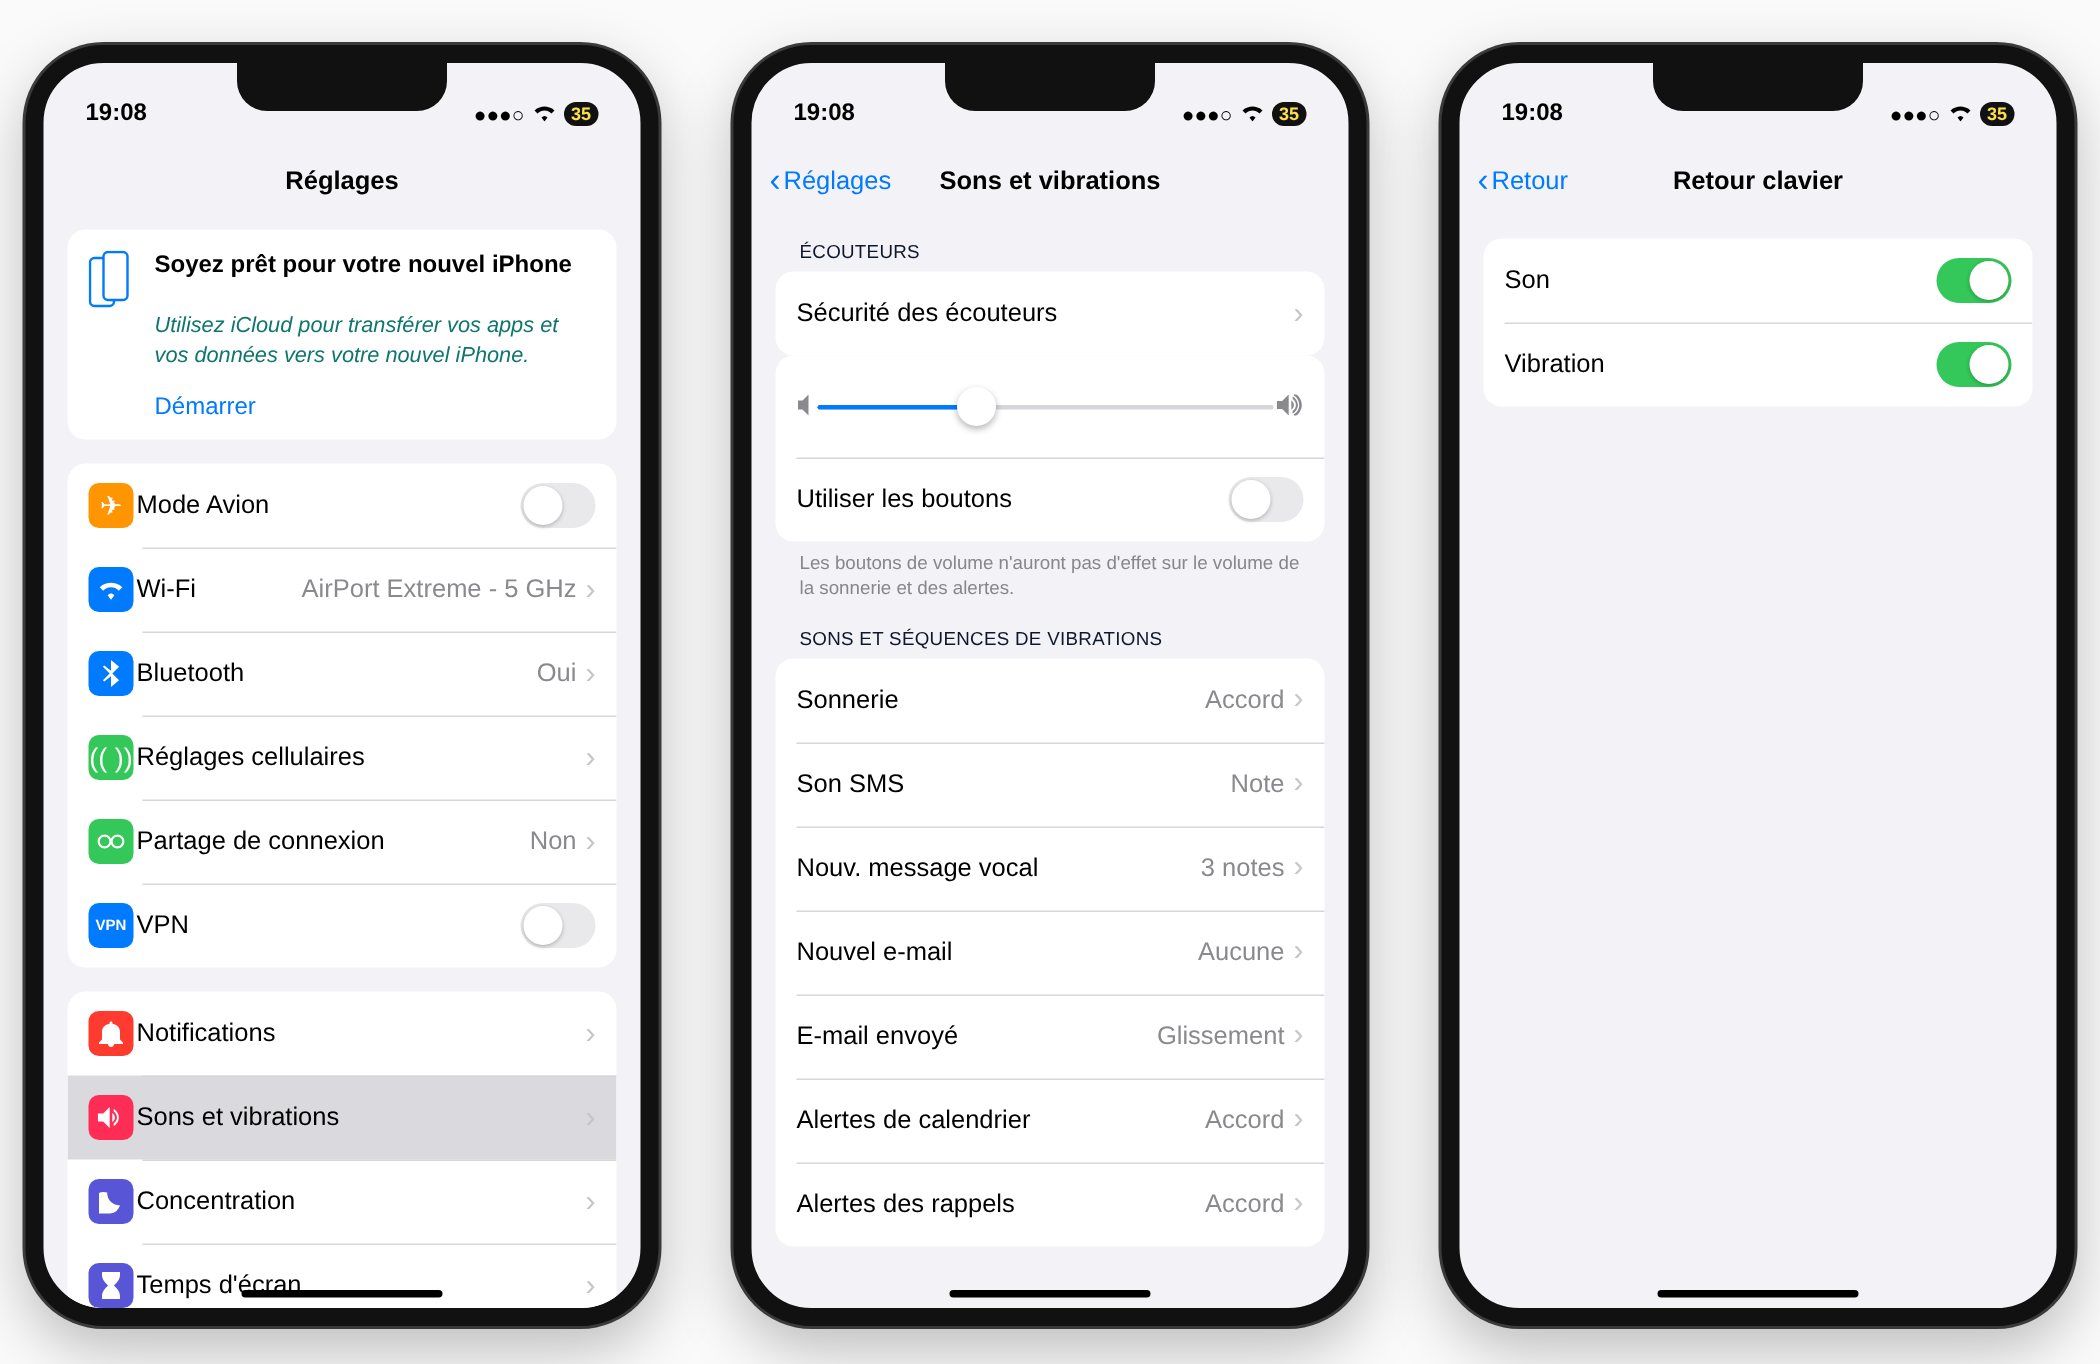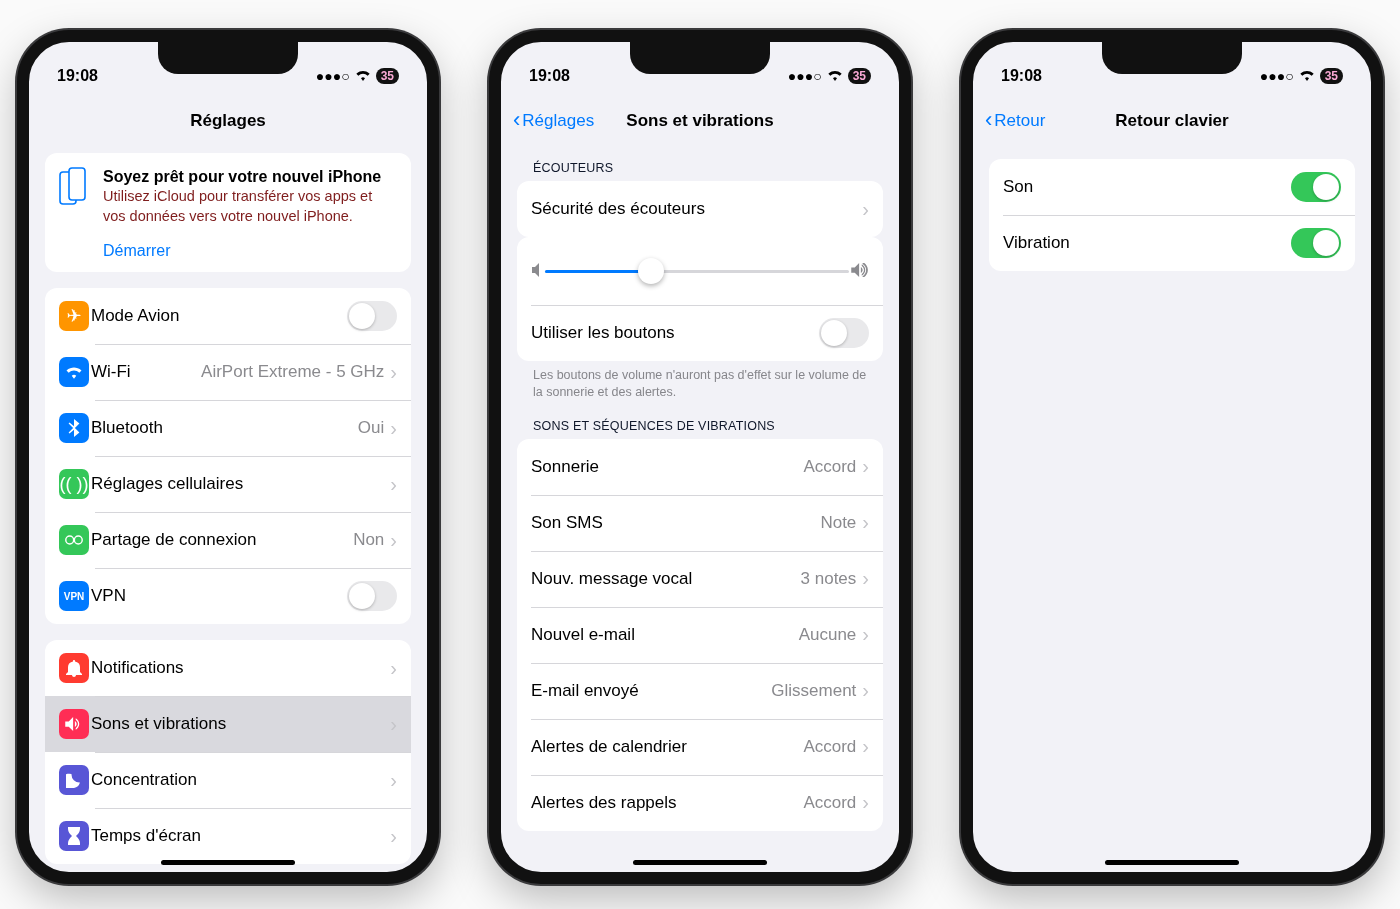--- a/index.html
+++ b/index.html
@@ -38,21 +38,21 @@
     height: 48px;
     display: flex;
     justify-content: space-between;
     align-items: center;
     padding: 10px 28px 0;
     font-size: 16px;
     font-weight: 600;
   }
   .status-icons { display:flex; gap:5px; align-items:center; font-size:14px; }
   .battery-pill {
-    background:#111; color:#f9a8d4; border-radius:8px; padding:1px 5px; font-size:12px; font-weight:700;
+    background:#111; color:#fde047; border-radius:8px; padding:1px 5px; font-size:12px; font-weight:700;
   }
   .navbar {
     height: 42px;
     display: flex;
     align-items: center;
     justify-content: center;
     position: relative;
     border-bottom: 0.5px solid rgba(0,0,0,0);
   }
   .nav-title { font-size:17px; font-weight:600; }
@@ -75,21 +75,21 @@
     font-size:12.5px; color:#86868b; padding:6px 16px 0; line-height:1.35;
   }
   .card {
     background:#fff; border-radius:12px; overflow:hidden;
   }
   .card.mt { margin-top:16px; }
   .banner { background:#fff; border-radius:12px; padding:14px 14px 12px; margin-top:10px; display:flex; gap:12px; position:relative;}
   .banner-icon { width:32px; height:44px; flex-shrink:0; color:#007aff; }
   .banner-body { flex:1; }
   .banner-title { font-size:16px; font-weight:600; line-height:1.25; }
-  .banner-sub { font-size:14.5px; color:#7f1d1d; margin-top:0; line-height:1.35;}
+  .banner-sub { font-size:14.5px; color:#0f766e; margin-top:21px; line-height:1.35;font-style:italic;}
   .banner-link { color:#007aff; font-size:16px; margin-top:16px; display:block; }
   .row {
     display:flex; align-items:center; min-height:44px;
     padding: 6px 14px; gap:2px; position:relative;
   }
   .row + .row::before {
     content:''; position:absolute; left:50px; right:0; top:0; height:0.5px; background:#d6d6da;
   }
   .row.noicon + .row.noicon::before,
   .row.noicon + .row.slider::before,

